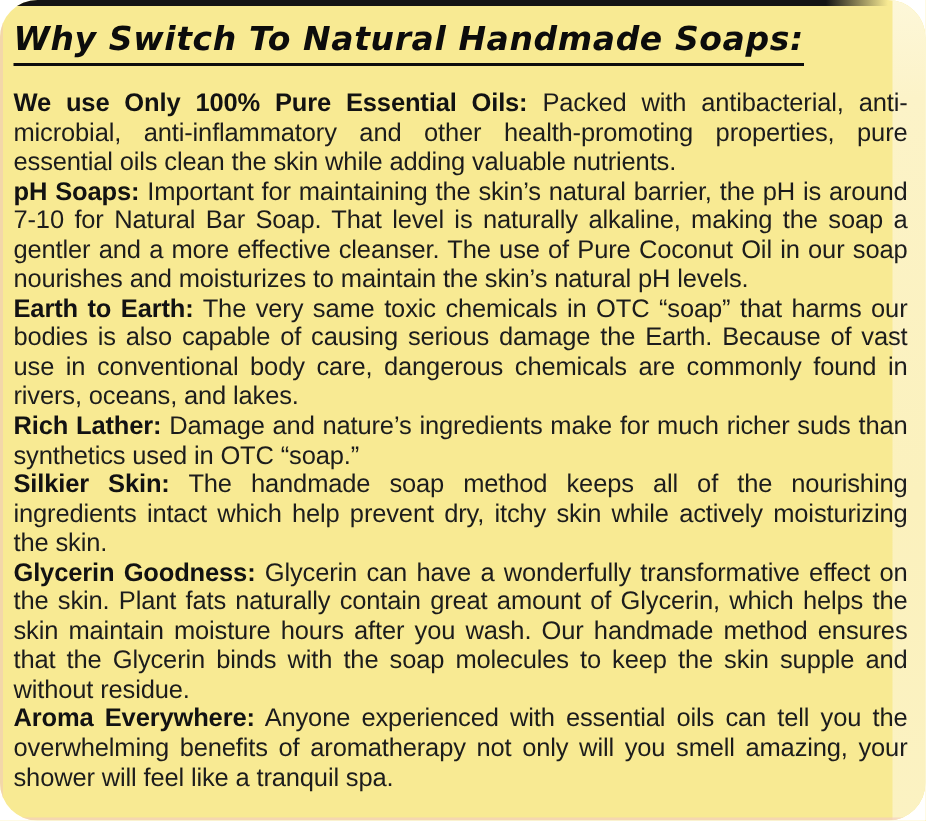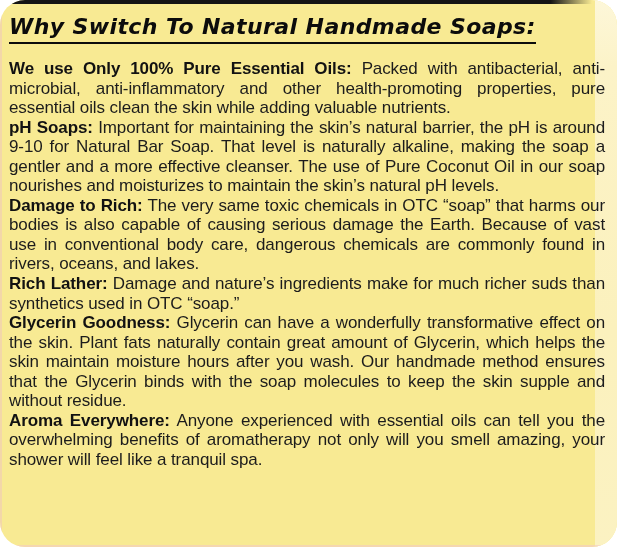--- a/index.html
+++ b/index.html
@@ -99,20 +99,21 @@
   <div class="edge-top"></div>
   <div class="edge-right"></div>
   <div class="edge-left"></div>
   <div class="edge-bottom"></div>
 
   <div class="content">
     <h1 class="title"><span class="underlined">Why Switch To Natural Handmade Soaps:</span></h1>
 
     <div class="body-text">
       <p><span class="lead">We use Only 100% Pure Essential Oils:</span> <span>Packed with antibacterial, anti-microbial, anti-inflammatory and other health-promoting properties, pure essential oils clean the skin while adding valuable nutrients.</span></p>
-      <p><span class="lead">pH Soaps:</span> <span>Important for maintaining the skin’s natural barrier, the pH is around 9-10 for Natural Bar Soap. That level is naturally alkaline, making the soap a gentler and a more effective cleanser. The use of Pure Coconut Oil in our soap nourishes and moisturizes to maintain the skin’s natural pH levels.</span></p>
-      <p><span class="lead">Damage to Rich:</span> <span>The very same toxic chemicals in OTC “soap” that harms our bodies is also capable of causing serious damage the Earth. Because of vast use in conventional body care, dangerous chemicals are commonly found in rivers, oceans, and lakes.</span></p>
+      <p><span class="lead">pH Soaps:</span> <span>Important for maintaining the skin’s natural barrier, the pH is around 7-10 for Natural Bar Soap. That level is naturally alkaline, making the soap a gentler and a more effective cleanser. The use of Pure Coconut Oil in our soap nourishes and moisturizes to maintain the skin’s natural pH levels.</span></p>
+      <p><span class="lead">Earth to Earth:</span> <span>The very same toxic chemicals in OTC “soap” that harms our bodies is also capable of causing serious damage the Earth. Because of vast use in conventional body care, dangerous chemicals are commonly found in rivers, oceans, and lakes.</span></p>
       <p><span class="lead">Rich Lather:</span> <span>Damage and nature’s ingredients make for much richer suds than synthetics used in OTC “soap.”</span></p>
+      <p><span class="lead">Silkier Skin:</span> <span>The handmade soap method keeps all of the nourishing ingredients intact which help prevent dry, itchy skin while actively moisturizing the skin.</span></p>
       <p><span class="lead">Glycerin Goodness:</span> <span>Glycerin can have a wonderfully transformative effect on the skin. Plant fats naturally contain great amount of Glycerin, which helps the skin maintain moisture hours after you wash. Our handmade method ensures that the Glycerin binds with the soap molecules to keep the skin supple and without residue.</span></p>
       <p><span class="lead">Aroma Everywhere:</span> <span>Anyone experienced with essential oils can tell you the overwhelming benefits of aromatherapy not only will you smell amazing, your shower will feel like a tranquil spa.</span></p>
     </div>
   </div>
 </div>
 
 </body></html>

